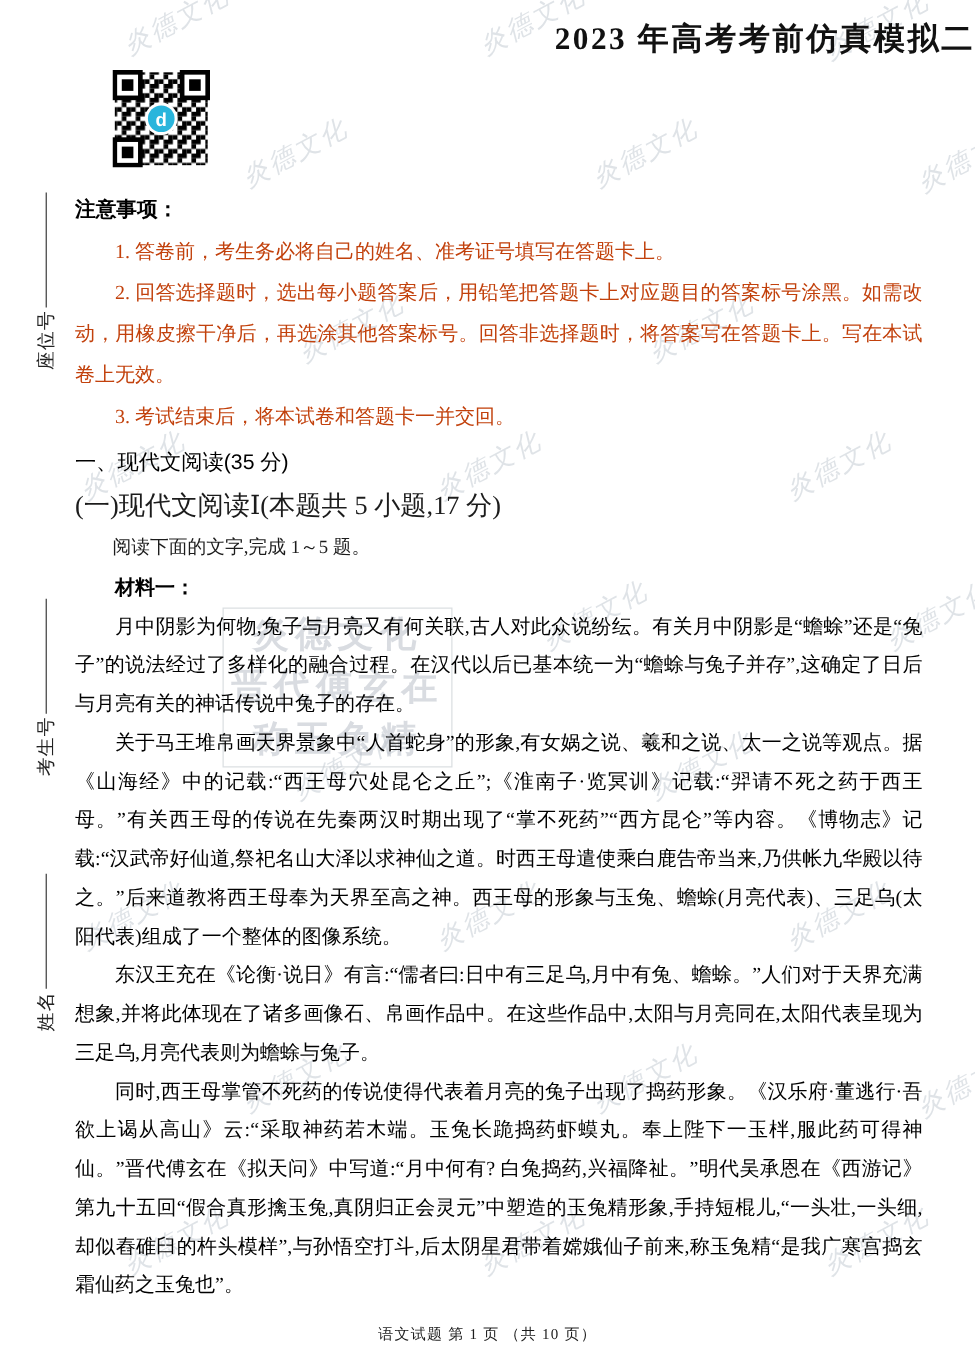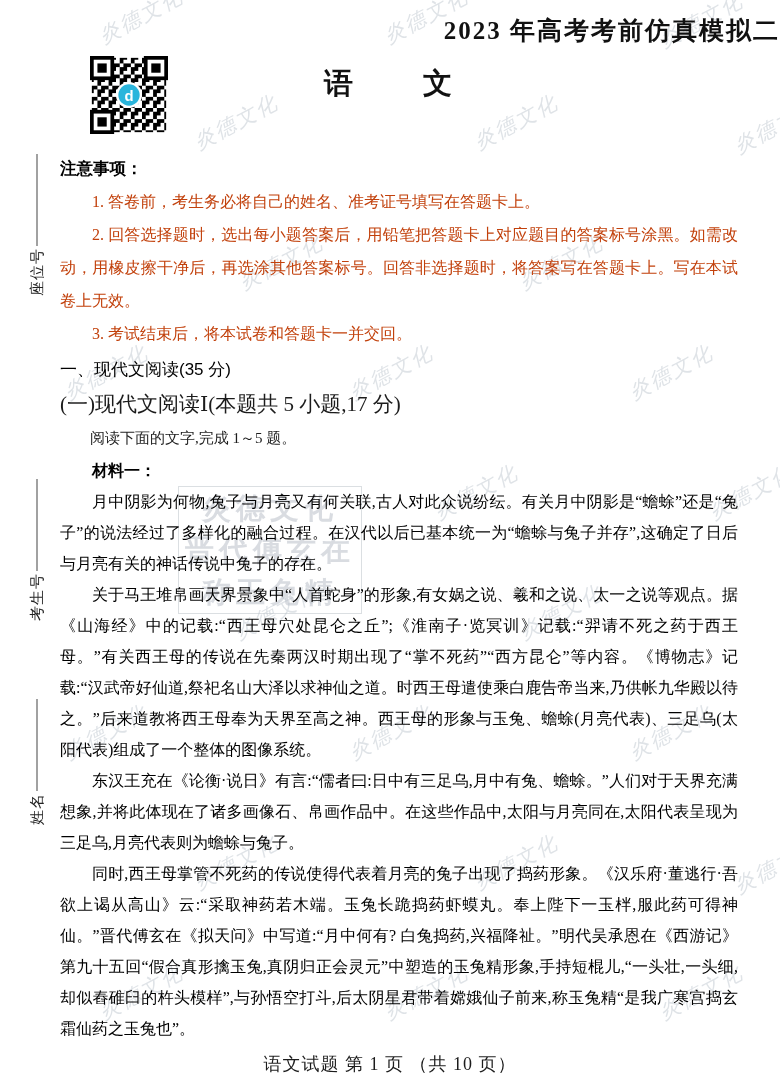--- a/index.html
+++ b/index.html
@@ -63,21 +63,21 @@
     font-weight:700;line-height:31px;text-indent:2em;color:#000;
     font-family:Liberation Sans, sans-serif;
   }
   .mat-p{
     margin:0;text-indent:2em;line-height:31px;text-align:justify;color:#000000;
     font-size:16px;
   }
   
   .footer{
     position:absolute;bottom:12px;left:0;width:100%;text-align:center;
-    font-size:18px;color:#1c1c1c;letter-spacing:1px;
+    font-size:12px;color:#1c1c1c;letter-spacing:1px;
   }
 </style>
 </head>
 <body>
 
 <div class="page">
 
   <div class="wm-layer">
     <span class="wm" style="left:95px;top:2px">炎德文化</span>
     <span class="wm" style="left:380px;top:2px">炎德文化</span>
@@ -140,21 +140,20 @@
         <rect x="4" y="62" width="18" height="18" fill="#fff"></rect>
         <rect x="8" y="66" width="10" height="10" fill="#000"></rect>
     </g>
     <g>
       <circle cx="42" cy="42" r="14" fill="#ffffff"></circle>
       <circle cx="42" cy="42" r="11.5" fill="#2ab5dc"></circle>
       <text x="42" y="48" text-anchor="middle" font-size="16" font-weight="bold" fill="#ffffff" font-family="Liberation Sans, sans-serif">d</text>
     </g>
   </svg>
 
-  <h2 class="subject">语　　文</h2>
 
   <div class="content">
     <p class="notice-head">注意事项：</p>
     <p class="notice-item">1. 答卷前，考生务必将自己的姓名、准考证号填写在答题卡上。</p>
     <p class="notice-item">2. 回答选择题时，选出每小题答案后，用铅笔把答题卡上对应题目的答案标号涂黑。如需改动，用橡皮擦干净后，再选涂其他答案标号。回答非选择题时，将答案写在答题卡上。写在本试卷上无效。</p>
     <p class="notice-item">3. 考试结束后，将本试卷和答题卡一并交回。</p>
 
     <p class="sec-head">一、现代文阅读(35 分)</p>
     <div class="sub-head">(一)现代文阅读Ⅰ(本题共 5 小题,17 分)</div>
     <div class="intro">阅读下面的文字,完成 1～5 题。</div>

